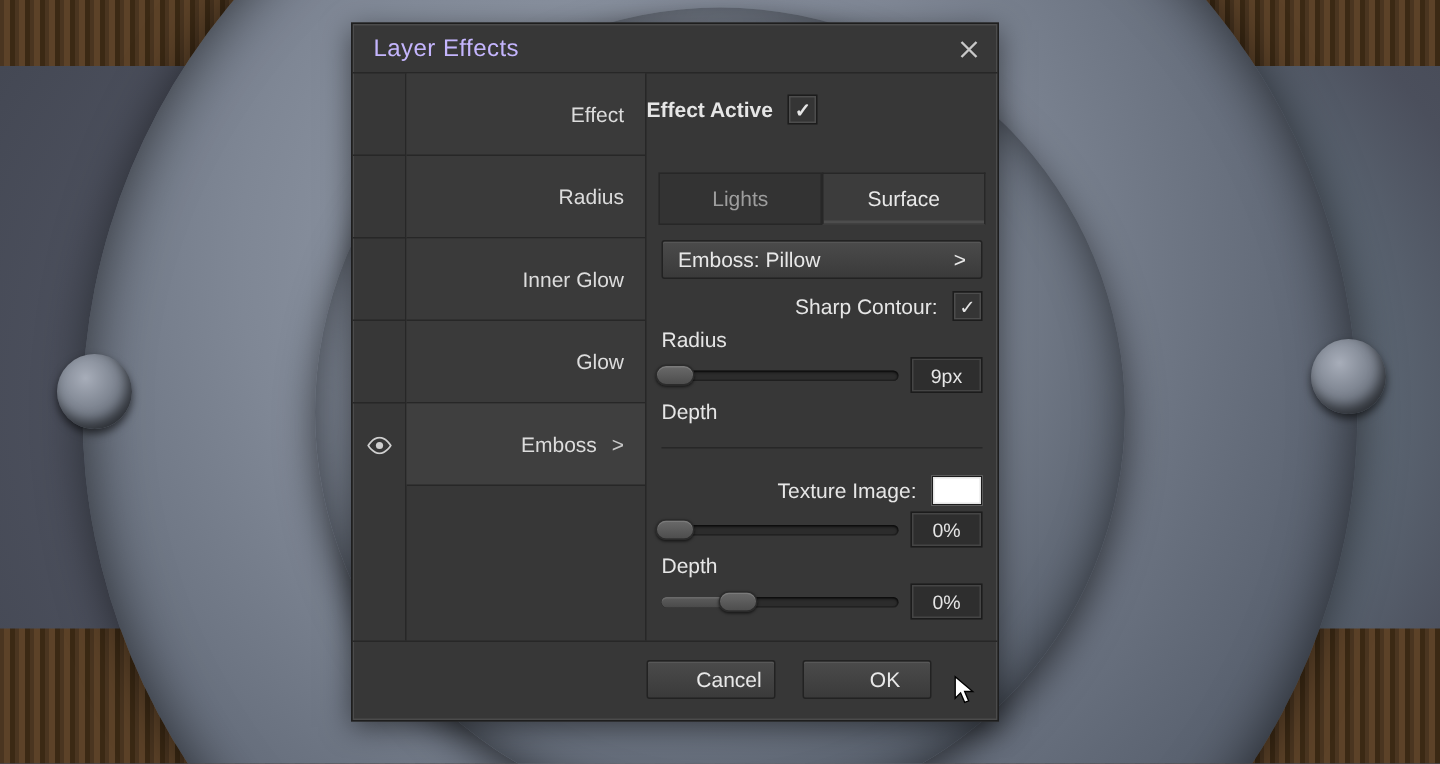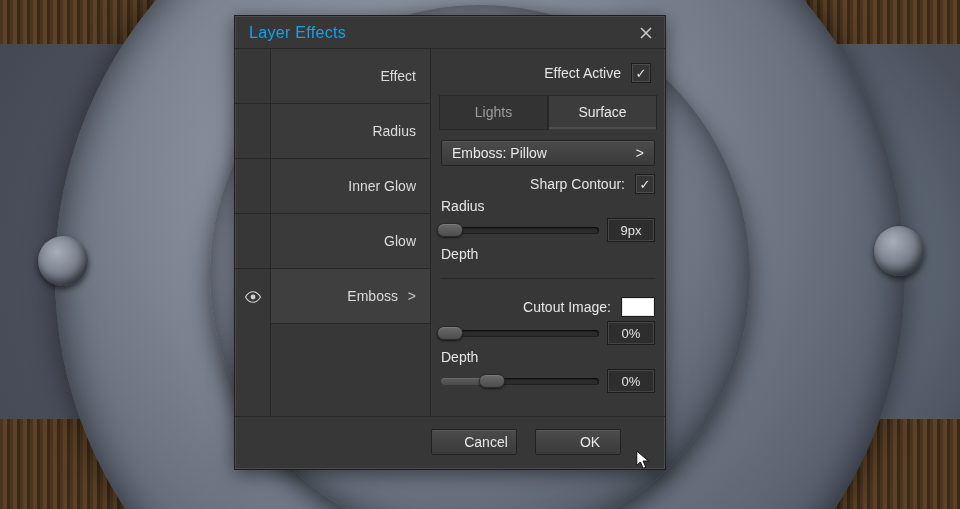--- a/index.html
+++ b/index.html
@@ -47,21 +47,21 @@
   
   .dialog {
     position: absolute; left: 234px; top: 15px; width: 432px;
     background: #373737;
     border: 1px solid #1e1e1e;
     box-shadow: 0 0 0 1px #4b4b4b inset, 0 4px 18px rgba(0,0,0,.5);
     font-size: 14px;
   }
   .titlebar {
     display:flex; align-items:center; justify-content:space-between;
-    padding: 8px 10px 6px 14px; color:#0ea5e9; font-size:16px; font-weight:300;
+    padding: 8px 10px 6px 14px; color:#c4b5fd; font-size:16px; font-weight:300;
     letter-spacing:.3px;
   }
   .close-x {
     width:18px; height:18px; display:flex; align-items:center; justify-content:center;
     color:#bdbdbd; cursor:pointer; font-size:15px;
   }
   .body { display:flex; border-top:1px solid #272727; border-bottom:1px solid #272727; }
   .effects-col { width: 195px; display:flex; }
   .eye-col { width: 36px; border-right:1px solid #272727; }
   .eye-col .eye-cell { height:55px; border-bottom:1px solid #272727; display:flex; align-items:center; justify-content:center; }
@@ -70,30 +70,30 @@
   .list { flex:1; }
   .list-item {
     height:55px; display:flex; align-items:center; justify-content:flex-end;
     padding-right:14px; border-bottom:1px solid #272727; cursor:pointer;
     color:#dcdcdc; background:#3a3a3a;
   }
   .list-item.selected { background:#3f3f3f; }
   .list-item .chev { margin-left:6px; color:#c8c8c8; }
   .list-pad { height:92px; }
   .panel { flex:1; border-left:1px solid #272727; padding:0; display:flex; flex-direction:column; }
-  .active-row { display:flex; justify-content:flex-end; align-items:center; gap:10px; padding:14px 14px 12px 0; }
+  .active-row { display:flex; justify-content:flex-start; align-items:center; gap:10px; padding:14px 14px 12px 0;font-weight:bold; }
   .chk {
     width:20px; height:20px; border:1px solid #1c1c1c; background:#353535;
     display:flex; align-items:center; justify-content:center; color:#e6e6e6; font-size:13px;
     box-shadow: inset 0 0 0 1px #4d4d4d;
   }
   .tabs { display:flex; gap:0; padding:0 8px; }
   .tab {
     flex:1; text-align:center; padding:8px 0 9px; cursor:pointer;
-    border:1px solid #272727; background:#333; color:#9e9e9e; position:relative;
+    border:1px solid #272727; background:#333; color:#9e9e9e; position:relative;margin-top:20px;
   }
   .tab.active {
     color:#e8e8e8; background:#3c3c3c; border-bottom-color:#3c3c3c;
     box-shadow: 0 -2px 0 #4d4d4d inset;
   }
   .group { padding:10px 10px 4px 10px; }
   .dd {
     display:flex; align-items:center; justify-content:space-between;
     background:linear-gradient(#4b4b4b,#3a3a3a); border:1px solid #222; height:26px;
     padding:0 10px; color:#e8e8e8; border-radius:2px; cursor:pointer;
@@ -233,21 +233,21 @@
           </div>
         </div>
 
         <div class="slider-block">
           <div class="slider-label">Depth</div>
         </div>
 
         <div class="hr"></div>
 
         <div class="row">
-          <span class="slab">Cutout Image:</span>
+          <span class="slab">Texture Image:</span>
           <span class="swatch"></span>
         </div>
 
         <div class="slider-block">
           <div class="slider-row">
             <div class="track">
               <div class="fill" style="width:2%"></div>
               <div class="thumb" style="left:6%"></div>
             </div>
             <div class="valbox">0%</div>

